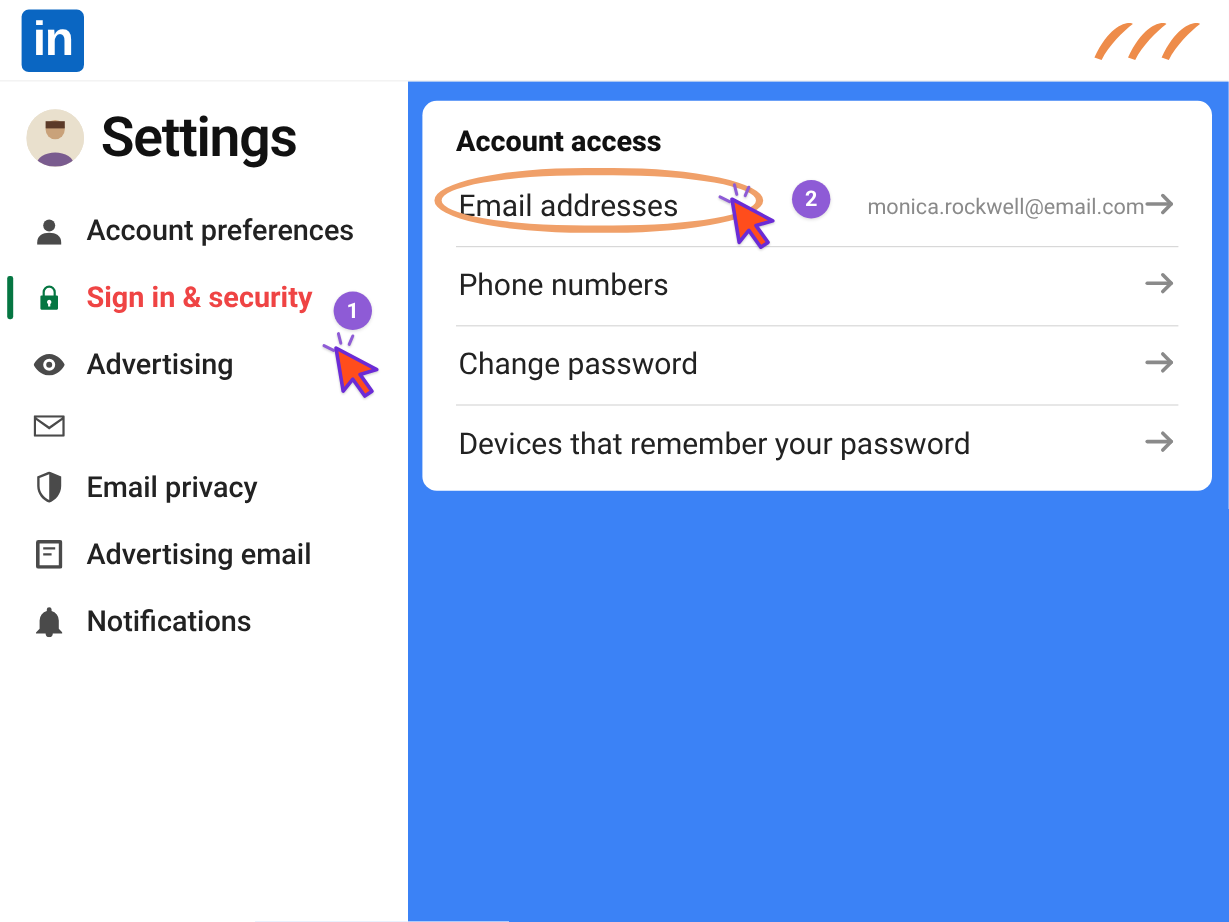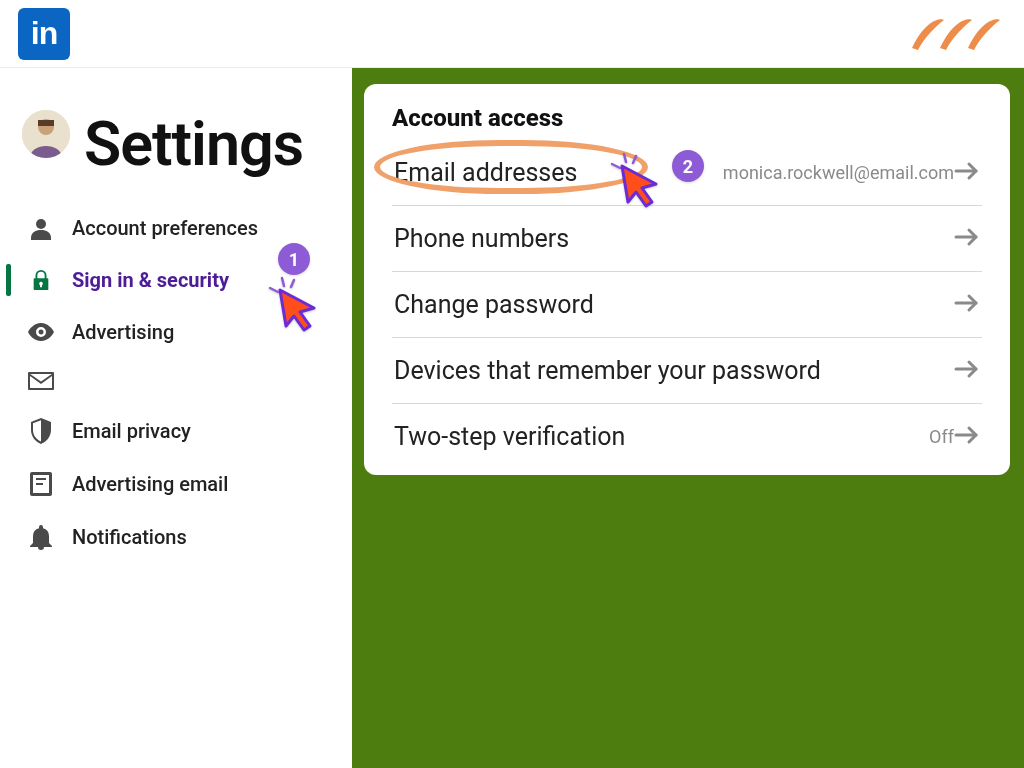--- a/index.html
+++ b/index.html
@@ -1,35 +1,35 @@
 <!DOCTYPE html>
 <html><head>
 <meta charset="utf-8">
 <style>
   * { box-sizing: border-box; margin: 0; padding: 0; }
   html, body { width: 1024px; height: 768px; font-family: -apple-system, BlinkMacSystemFont, "Segoe UI", Roboto, Helvetica, Arial, sans-serif; background: #fff; overflow: hidden; }
   .header { height: 68px; display: flex; align-items: center; justify-content: space-between; padding: 0 18px; border-bottom: 1px solid #ececec; background:#fff; }
   .logo { width: 52px; height: 52px; background: #0a66c2; border-radius: 6px; display:flex; align-items:center; justify-content:center; }
-  .logo span { font-weight: 800; font-size: 32px; color:#fff; font-family: Arial, sans-serif; letter-spacing: -1px; }
+  .logo span { font-weight: 800; font-size: 40px; color:#fff; font-family: Arial, sans-serif; letter-spacing: -1px; }
   .brand-swoosh svg { display:block; }
 
   .body { display: flex; height: calc(768px - 68px); }
   .sidebar { width: 340px; background: #fff; padding-top: 12px; position: relative; }
-  .content-wrap { flex:1; background: #4d7c0f; padding: 16px 14px 14px 12px; margin-left: 12px; }
+  .content-wrap { flex:1; background: #3b82f6; padding: 16px 14px 14px 12px; }
 
   .settings-head { display:flex; align-items:center; gap: 14px; padding: 8px 8px 18px 22px; }
   .avatar { width: 48px; height: 48px; border-radius: 50%; overflow:hidden; flex:0 0 auto; background:#e7dfcf; display:flex; align-items:center; justify-content:center; }
   .avatar svg { display:block; }
-  .settings-title { font-size: 61px; font-weight: 600; letter-spacing: -1px; color:#111;margin-top:20px; }
+  .settings-title { font-size: 46px; font-weight: 600; letter-spacing: -1px; color:#111; }
 
   .nav { list-style:none; margin-top: 4px; }
-  .nav-item { display:flex; align-items:center; gap: 16px; padding: 14px 14px 14px 26px; font-size: 20px; color: #222; cursor:pointer; position:relative; font-weight:500; }
+  .nav-item { display:flex; align-items:center; gap: 16px; padding: 14px 14px 14px 26px; font-size: 24px; color: #222; cursor:pointer; position:relative; font-weight:500; }
   .nav-item .icon { width: 30px; display:flex; justify-content:center; }
   .nav-item svg { fill:#4a4a4a; }
-  .nav-item.active { color:#4c1d95; font-weight:700; }
+  .nav-item.active { color:#ef4444; font-weight:700; }
   .nav-item.active svg { fill:#057642; }
   .nav-item.active::before { content:""; position:absolute; left:6px; top:10px; bottom:10px; width:5px; background:#057642; border-radius:2px; }
 
   .panel { background:#fff; border-radius: 12px; padding: 20px 28px 6px 28px; }
   .panel h2 { font-size: 24px; font-weight: 800; color:#111; margin-bottom: 8px; }
   .row { display:flex; align-items:center; justify-content:space-between; padding: 18px 2px; border-bottom:1px solid #d8d8d8; cursor:pointer; position:relative; }
   .row:last-child { border-bottom:none; }
   .row-label { font-size: 25px; color:#222; font-weight:400; }
   .row-right { display:flex; align-items:center; color:#8a8a8a; font-size:18px; }
   .arrow svg { stroke:#8a8a8a; }
@@ -208,28 +208,16 @@
         <span class="row-right">
           <span class="arrow">
             <svg width="26" height="20" viewBox="0 0 26 20" fill="none" stroke-width="3" stroke-linecap="round" stroke-linejoin="round">
                 <line x1="2" y1="10" x2="22" y2="10"></line>
                 <polyline points="15,3 22,10 15,17"></polyline>
               </svg>
           </span>
         </span>
       </div>
 
-      <div class="row">
-        <span class="row-label">Two-step verification</span>
-        <span class="row-right">
-          <span>Off</span>
-          <span class="arrow">
-            <svg width="26" height="20" viewBox="0 0 26 20" fill="none" stroke-width="3" stroke-linecap="round" stroke-linejoin="round">
-                <line x1="2" y1="10" x2="22" y2="10"></line>
-                <polyline points="15,3 22,10 15,17"></polyline>
-              </svg>
-          </span>
-        </span>
-      </div>
 
     </div>
   </div>
 </div>
 
 </body></html>

